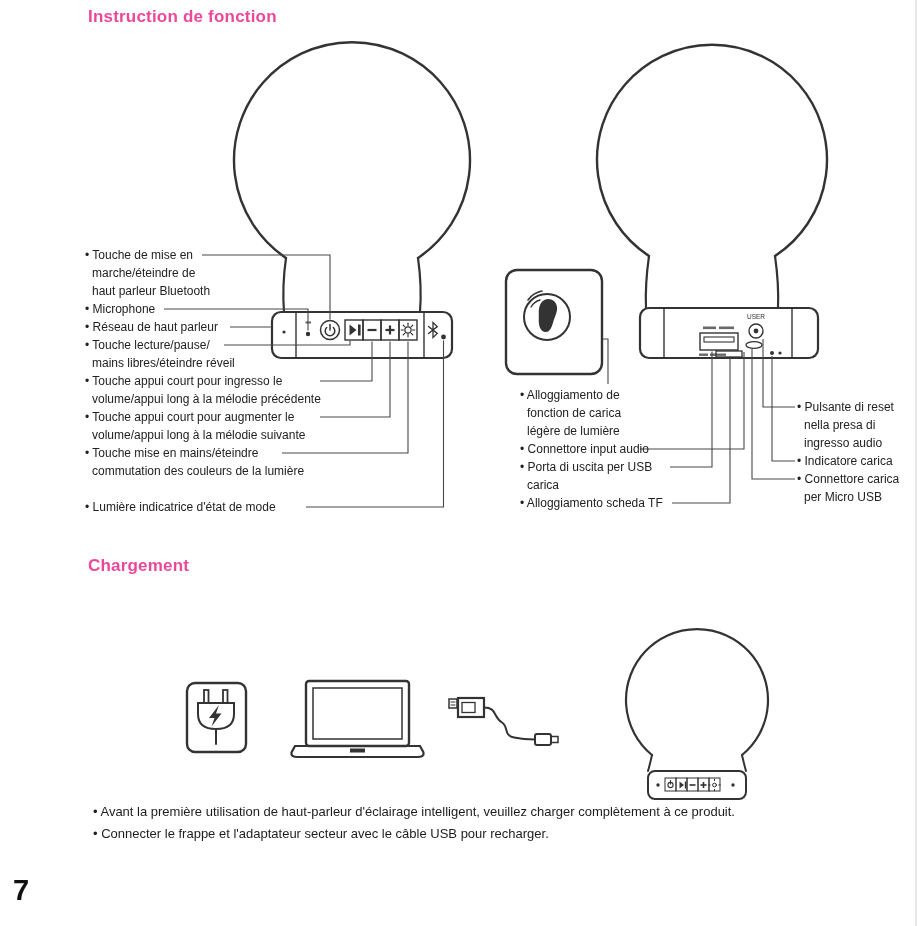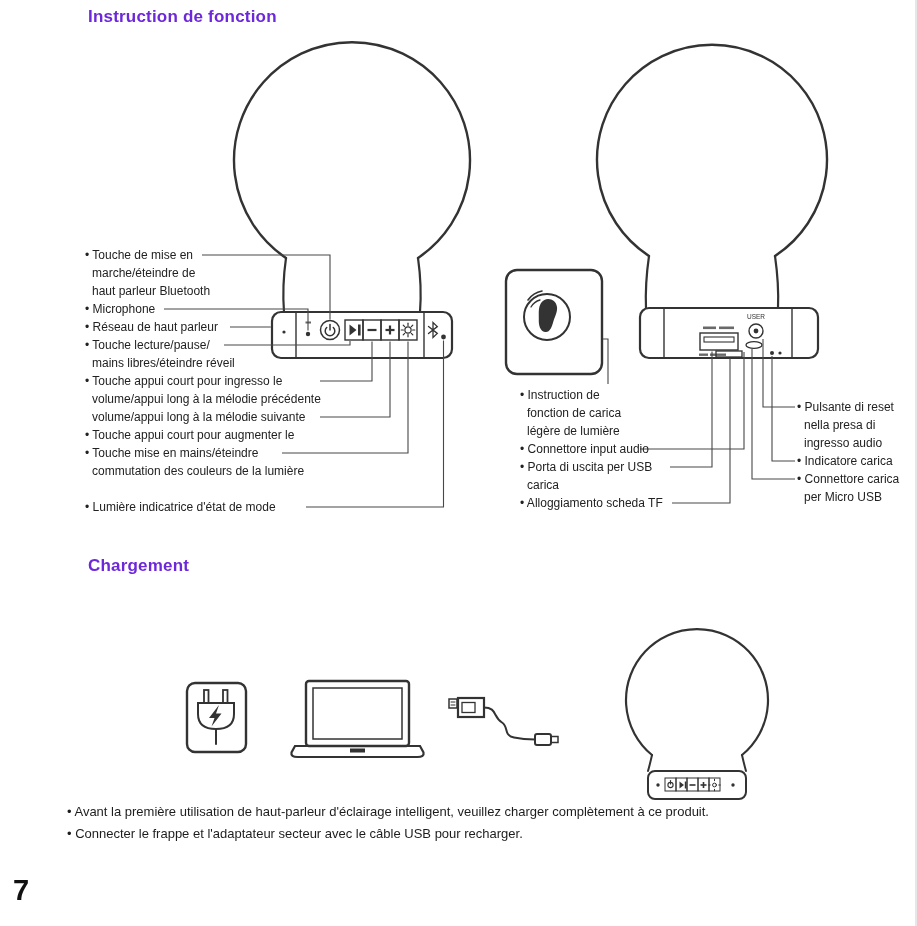--- a/index.html
+++ b/index.html
@@ -2,21 +2,21 @@
 <html><head>
 <meta charset="utf-8">
 <style>
   * { margin:0; padding:0; box-sizing:border-box; }
   html,body { background:#ffffff; }
   body {
     width:917px; height:926px; position:relative; overflow:hidden;
     font-family:"Liberation Sans", sans-serif; color:#1f1f1f;
   }
   .abs { position:absolute; }
-  .sec-title { font-size:17px; font-weight:bold; color:#6d28d9; letter-spacing:0.2px; }
+  .sec-title { font-size:17px; font-weight:bold; color:#ec4899; letter-spacing:0.2px; }
   .callout { font-size:12px; line-height:18px; color:#222; }
   .callout .ln { display:block; white-space:nowrap; }
   .callout .cont { padding-left:7px; }
   .notes { font-size:13px; line-height:22px; color:#1d1d1d; }
   .notes .ln { display:block; white-space:nowrap; }
   .page-num { font-size:29px; font-weight:bold; color:#111; }
   .scan-edge { width:2px; background:#e7e7e7; }
   svg text { font-family:"Liberation Sans", sans-serif; }
 </style>
 </head>
@@ -200,33 +200,33 @@
 </div>
 <div class="abs callout" style="left:85px;top:336px">
   <span class="ln">• Touche lecture/pause/</span>
   <span class="ln cont">mains libres/éteindre réveil</span>
 </div>
 <div class="abs callout" style="left:85px;top:372px">
   <span class="ln">• Touche appui court pour ingresso le</span>
   <span class="ln cont">volume/appui long à la mélodie précédente</span>
 </div>
 <div class="abs callout" style="left:85px;top:408px">
+  <span class="ln">• Touche appui court pour augmenter le</span>
   <span class="ln cont">volume/appui long à la mélodie suivante</span>
-  <span class="ln">• Touche appui court pour augmenter le</span>
 </div>
 <div class="abs callout" style="left:85px;top:444px">
   <span class="ln">• Touche mise en mains/éteindre</span>
   <span class="ln cont">commutation des couleurs de la lumière</span>
 </div>
 <div class="abs callout" style="left:85px;top:498px">
   <span class="ln">• Lumière indicatrice d'état de mode</span>
 </div>
 
 <div class="abs callout" style="left:520px;top:386px">
-  <span class="ln">• Instruction de</span>
+  <span class="ln">• Alloggiamento de</span>
   <span class="ln cont">fonction de carica</span>
   <span class="ln cont">légère de lumière</span>
 </div>
 <div class="abs callout" style="left:520px;top:440px">
   <span class="ln">• Connettore input audio</span>
 </div>
 <div class="abs callout" style="left:520px;top:458px">
   <span class="ln">• Porta di uscita per USB</span>
   <span class="ln cont">carica</span>
 </div>
@@ -242,20 +242,20 @@
 <div class="abs callout" style="left:797px;top:452px">
   <span class="ln">• Indicatore carica</span>
 </div>
 <div class="abs callout" style="left:797px;top:470px">
   <span class="ln">• Connettore carica</span>
   <span class="ln cont">per Micro USB</span>
 </div>
 
 <div class="abs sec-title" style="left:88px;top:556px">Chargement</div>
 
-<div class="abs notes" style="left:67px;top:801px">
+<div class="abs notes" style="left:93px;top:801px">
   <span class="ln">• Avant la première utilisation de haut-parleur d'éclairage intelligent, veuillez charger complètement à ce produit.</span>
   <span class="ln">• Connecter le frappe et l'adaptateur secteur avec le câble USB pour recharger.</span>
 </div>
 
 <div class="abs page-num" style="left:13px;top:874px">7</div>
 
 <div class="abs scan-edge" style="right:0;top:0;height:926px"></div>
 
 </body></html>

